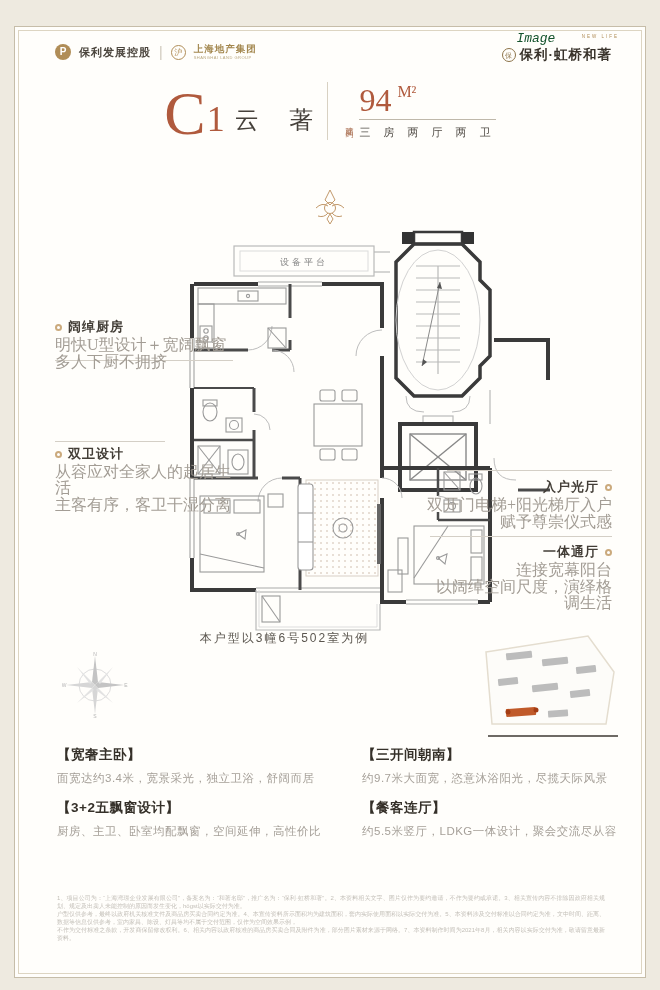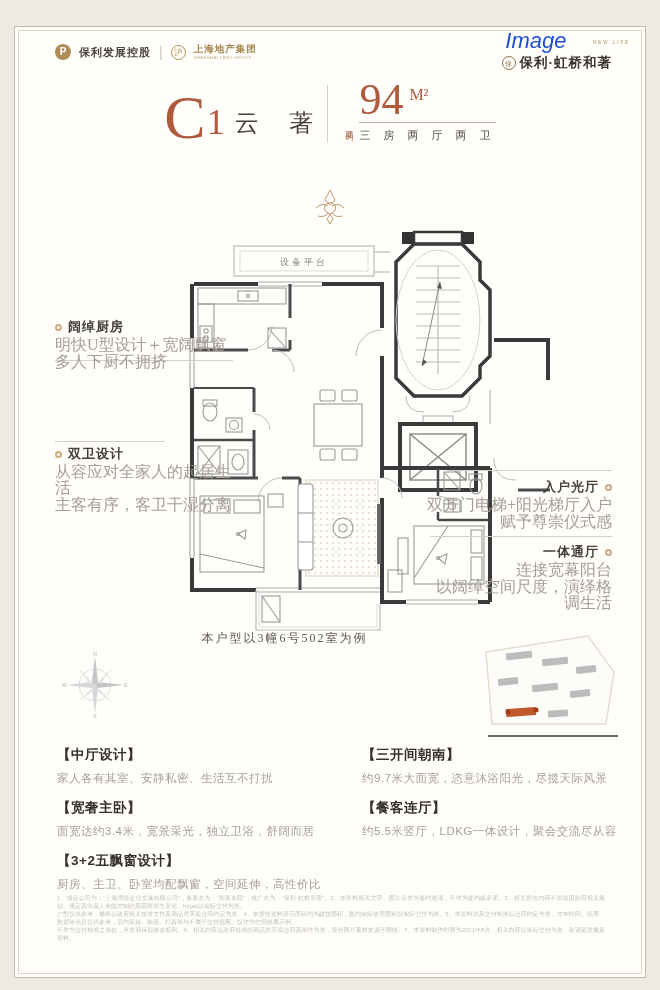--- a/index.html
+++ b/index.html
@@ -17,50 +17,50 @@
                 font-size:10px; font-weight:bold; text-align:center; line-height:16px; }
   .brand-txt1 { font-size:11px; font-weight:bold; color:#4a443c; letter-spacing:1px; }
   .brand-sep { color:#cfc8bb; font-size:14px; }
   .brand-ring { width:15px; height:15px; border-radius:50%; border:1.5px solid #b08d57;
                 color:#b08d57; font-size:8px; text-align:center; line-height:13px; }
   .brand2 { display:flex; flex-direction:column; line-height:1; }
   .brand2-main { font-size:9.5px; color:#a3874e; font-weight:bold; letter-spacing:1px; }
   .brand2-sub { font-size:4px; color:#b9a77e; letter-spacing:0.5px; margin-top:2px; }
 
   .hdr-right { position:absolute; right:48px; top:28px; text-align:center; }
-  .script-line { font-family:Liberation Sans, sans-serif; font-style:italic; color:#1d4ed8; font-size:22px; }
+  .script-line { font-family:Liberation Mono, monospace; font-style:italic; color:#14532d; font-size:13px; }
   .script-sub { font-size:4.5px; color:#b08d57; letter-spacing:2px; position:relative; top:-4px; left:22px; }
   .hdr-right-name { display:flex; align-items:center; gap:4px; margin-top:0px; }
   .seal { width:14px; height:14px; border-radius:50%; border:1px solid #8d744a; color:#8d744a;
           font-size:7px; line-height:13px; text-align:center; }
   .proj-name { font-size:13.5px; font-weight:bold; color:#38322a; letter-spacing:1px; }
 
   
   .title-wrap { position:absolute; left:0; top:82px; width:660px; display:flex; justify-content:center; align-items:flex-end; gap:0; }
   .t-c { font-family:"Liberation Serif",serif; font-size:62px; line-height:0.85; color:#b05a3d; }
   .t-1 { font-family:"Liberation Serif",serif; font-size:36px; color:#b05a3d; margin-left:1px; }
   .t-name { font-size:24px; color:#46413b; letter-spacing:12px; margin-left:10px; margin-bottom:4px; }
   .t-div { width:1px; height:58px; background:#d8d1c2; margin:0 14px 0 2px; }
   .t-right { display:flex; align-items:flex-end; gap:6px; }
   .t-mj { writing-mode:vertical-rl; font-size:8px; color:#b07a5e; letter-spacing:2px; margin-bottom:14px; }
   .t-num-box { text-align:left; }
   .t-num-row { display:flex; align-items:flex-end; }
-  .t-94 { font-family:"Liberation Serif",serif; font-size:44px; line-height:0.8; color:#b05a3d; }
+  .t-94 { font-family:"Liberation Serif",serif; font-size:32px; line-height:0.8; color:#b05a3d; }
   .t-m2 { font-size:16px; color:#b05a3d; margin-left:6px; margin-bottom:13px; font-family:"Liberation Serif",serif; }
   .t-rule { height:1px; background:#bfb8aa; margin-top:5px; }
   .t-rooms { font-size:11px; color:#55504a; letter-spacing:5px; margin-top:5px; white-space:nowrap; }
   .slogan { position:absolute; left:0; top:148px; width:660px; text-align:center;
             font-size:9px; color:#8f897c; letter-spacing:8px; }
 
   .ornament { position:absolute; left:312px; top:188px; }
 
   
   .plan { position:absolute; left:138px; top:228px; }
   .plan-note { position:absolute; left:0; top:630px; width:569px; text-align:center;
-               font-size:12px; color:#5b564f; letter-spacing:2px;font-family:Liberation Serif, serif; }
+               font-size:12px; color:#5b564f; letter-spacing:2px; }
 
   
   .callout { position:absolute; width:190px;font-family:Liberation Serif, serif; }
   .co-title { font-size:13px; font-weight:bold; color:#433e37; letter-spacing:1px;
               display:flex; align-items:center; gap:6px; }
   .co-dot { width:7px; height:7px; border-radius:50%; border:2px solid #cbaa7d; background:#fff; flex:0 0 auto; }
   .co-line { font-size:16px; color:#a39d95; line-height:16px; margin-top:1px; }
   .co-left { text-align:left; }
   .co-right { text-align:right; }
   .co-right .co-title { justify-content:flex-end; }
@@ -415,24 +415,20 @@
         <rect x="34" y="76" width="30" height="8" rx="1" fill="#c05a2a" transform="rotate(-4 49 80)"></rect>
         <circle cx="36" cy="80" r="2.5" fill="#a33c14"></circle>
         <circle cx="64" cy="78" r="2.5" fill="#a33c14"></circle>
       </g>
     </svg>
   </div>
   <div class="site-divider"></div>
 
   <div class="features-left">
     <div class="feat">
-      <div class="feat-title">【中厅设计】</div>
-      <div class="feat-desc">家人各有其室、安静私密、生活互不打扰</div>
-    </div>
-    <div class="feat">
       <div class="feat-title">【宽奢主卧】</div>
       <div class="feat-desc">面宽达约3.4米，宽景采光，独立卫浴，舒阔而居</div>
     </div>
     <div class="feat">
       <div class="feat-title">【3+2五飘窗设计】</div>
       <div class="feat-desc">厨房、主卫、卧室均配飘窗，空间延伸，高性价比</div>
     </div>
   </div>
 
   <div class="features-right">

